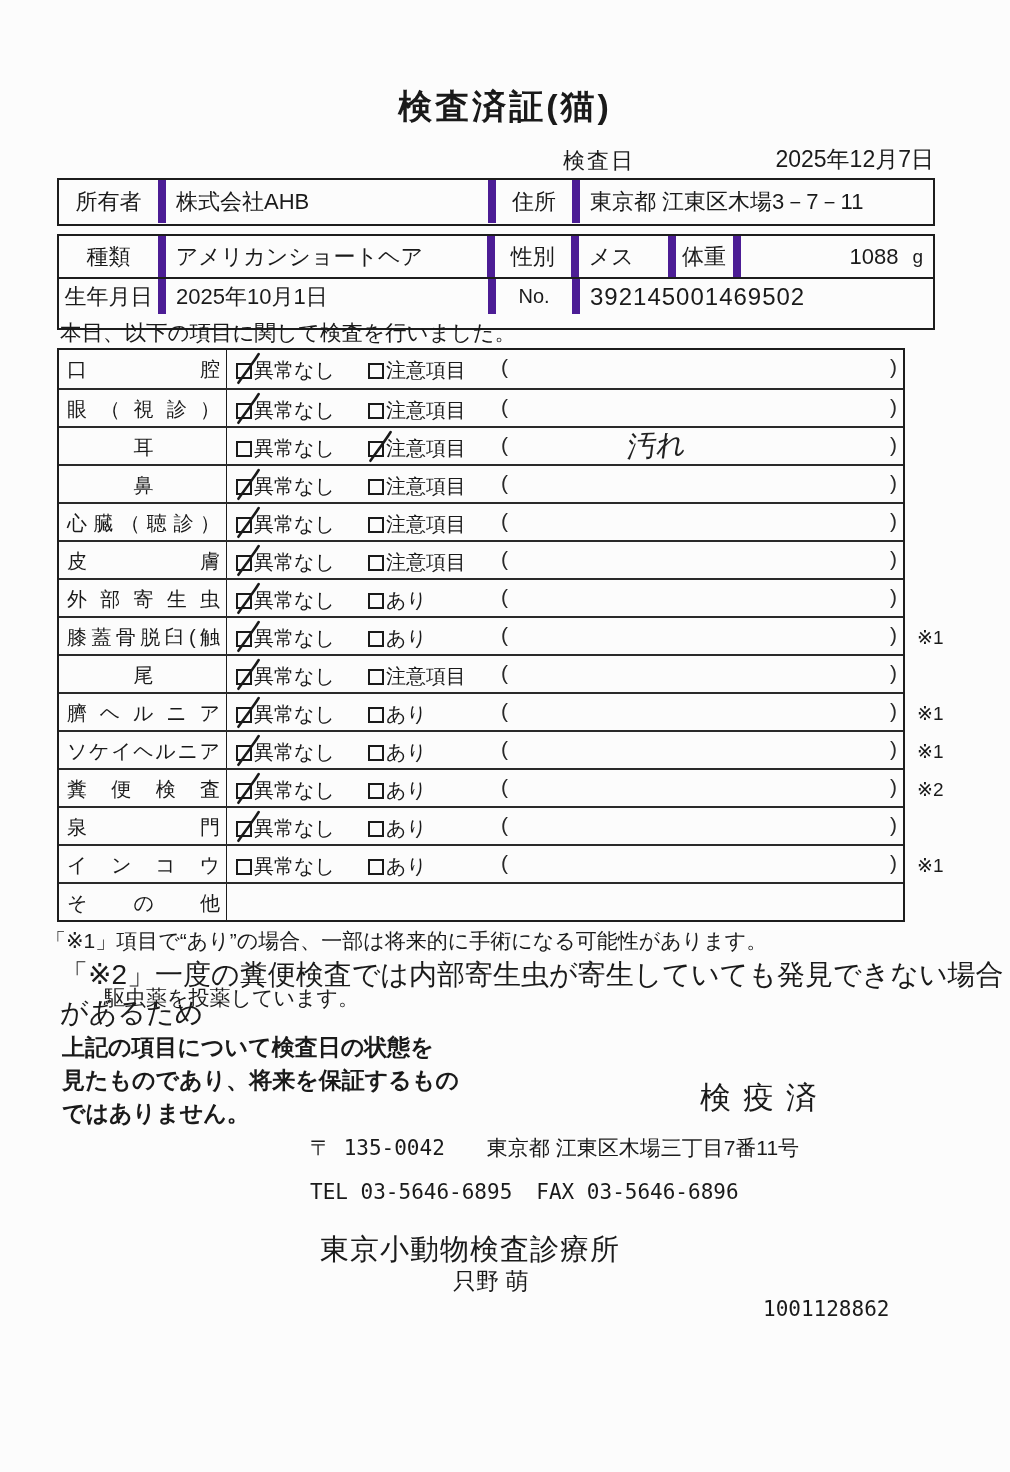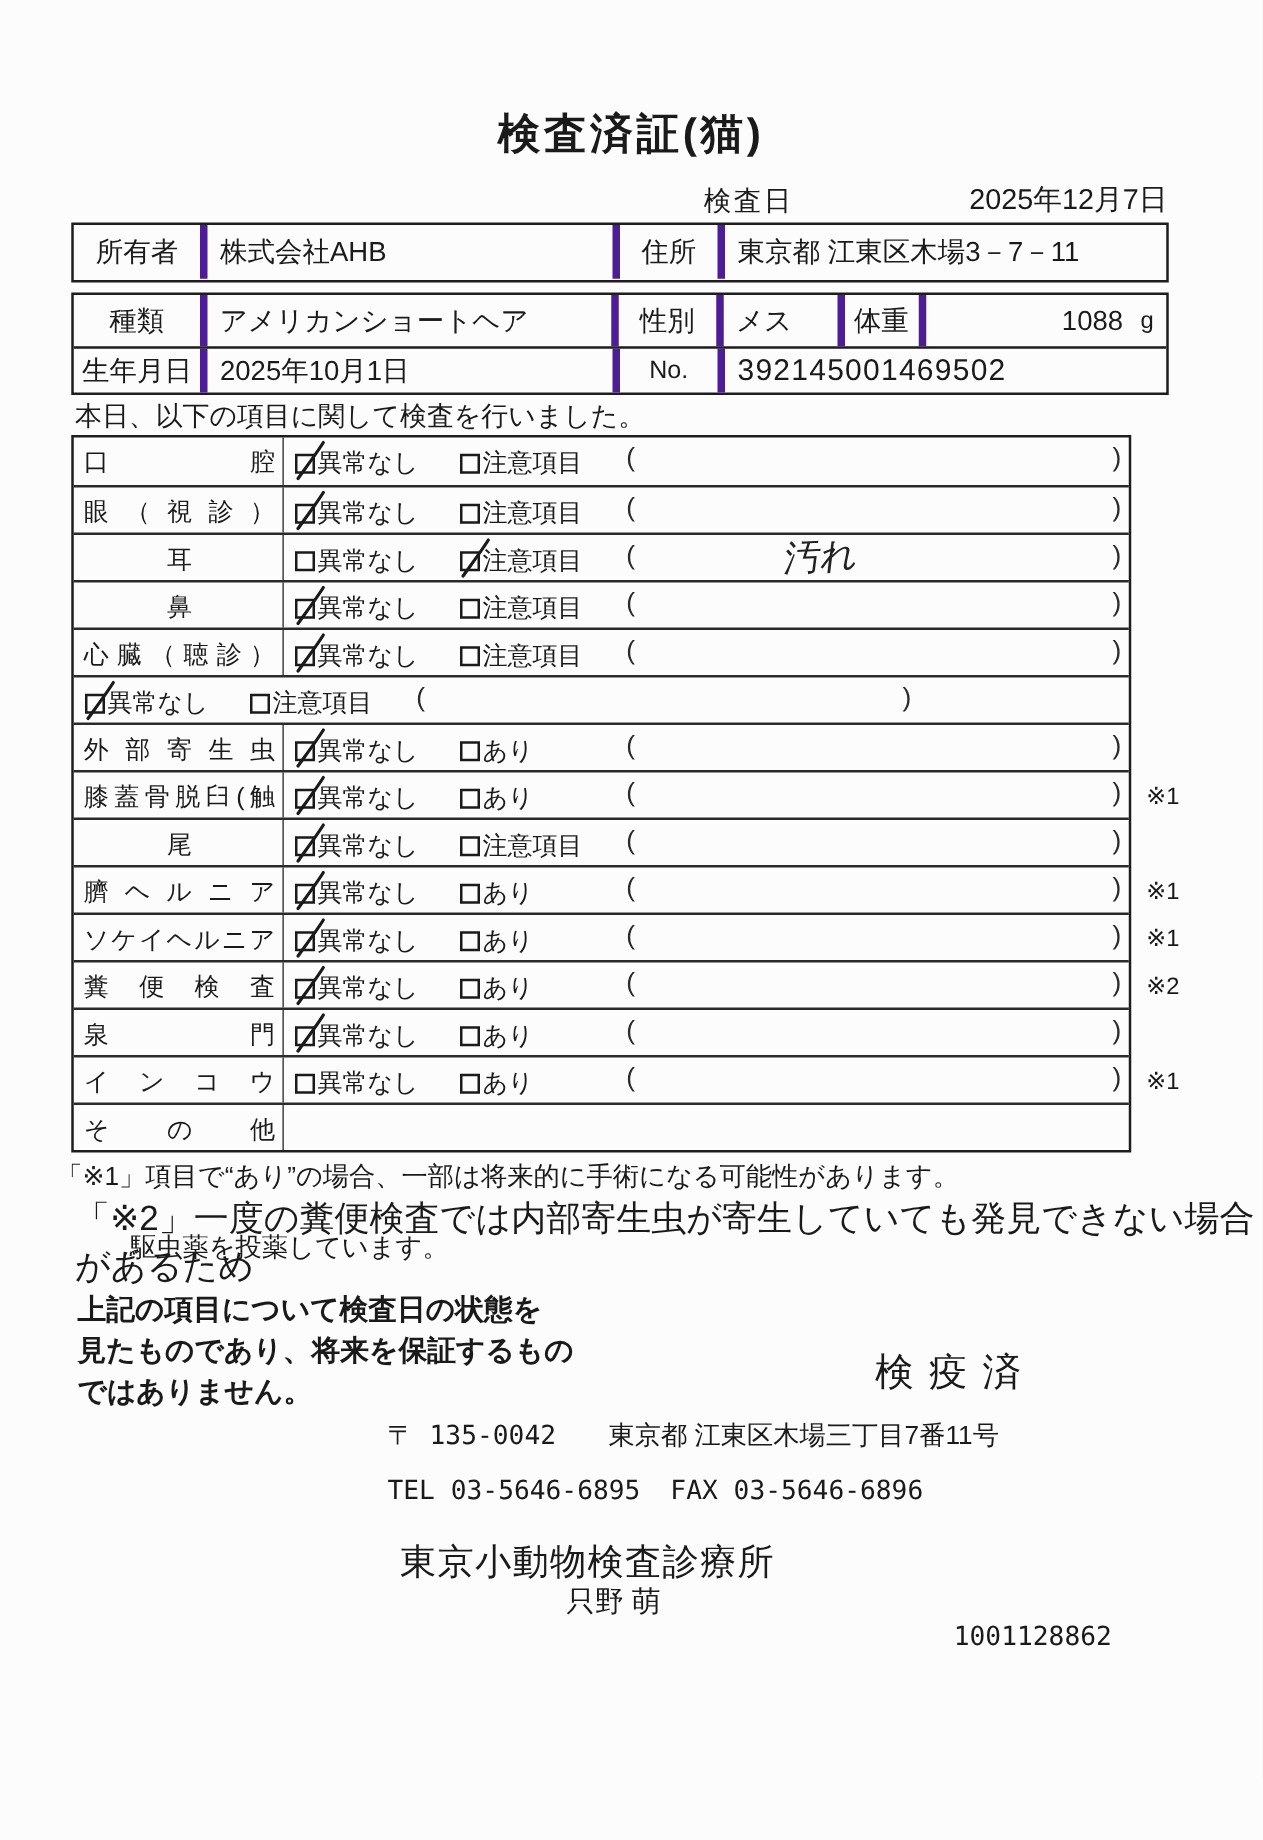--- a/index.html
+++ b/index.html
@@ -26,33 +26,33 @@
   .insp-date-label { left:563px; top:146px; font-size:22px; letter-spacing:2px; }
   .insp-date-value { right:76px; top:144px; font-size:23px;text-align:center; }
 
   
   .info-table {
     left:57px; width:878px;
     border:2.5px solid #1d1d1d;
     box-sizing:border-box;
   }
   .owner-table { top:178px; height:48px; }
-  .pet-table   { top:234px; height:82px; }
+  .pet-table   { top:234px; height:96px; }
   .itr { display:flex; box-sizing:border-box; }
   .itr + .itr { border-top:2px solid #1d1d1d; }
   .itc {
     box-sizing:border-box;
     display:flex; align-items:center;
     padding:0 10px;
     font-size:22px;
     white-space:nowrap;
     overflow:visible;
   }
   .itc.lbl { justify-content:center; }
-  .itc.bdr { border-right:6px solid #4c1d95; }
+  .itc.bdr { border-right:8px solid #4c1d95; }
   .w-label1 { width:107px; }
   .w-value1 { width:330px; }
   .w-label2 { width:84px;  }
   .w-sexval { width:97px;  }
   .w-wlabel { width:65px;  }
   .w-weight { width:193px; justify-content:flex-end; }
   .w-last   { flex:1; }
   .owner-table .itr { height:43px; }
   .pet-table .itr-top { height:41px; }
   .pet-table .itr-bot { height:37px; }
@@ -285,20 +285,21 @@
           </span>
           <span class="cb-label lb2">注意項目</span>
         </span>
         <span class="paren paren-open">(</span>
         <span class="note"></span>
         <span class="paren paren-close">)</span>
         <span class="row-mark"></span>
       </div>
     </div>
       <div class="cl-row">
+      <div class="cl-item">皮膚</div>
       <div class="cl-content">
         <span class="cb-group g1">
           <span class="cb cb1 checked">
             <svg viewBox="0 0 24 30">
               <path d="M3 27 C 8 20, 17 8, 22 0" fill="none" stroke="#1a1a1a" stroke-width="2.4" stroke-linecap="round"></path>
             </svg>
           </span>
           <span class="cb-label lb1">異常なし</span>
         </span>
         <span class="cb-group g2">

